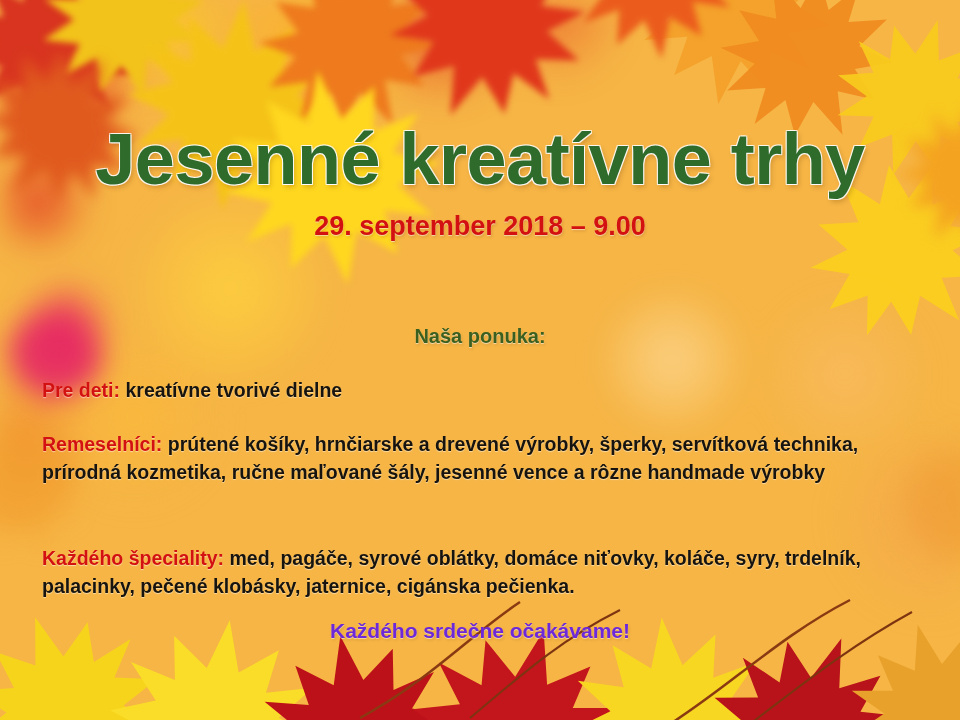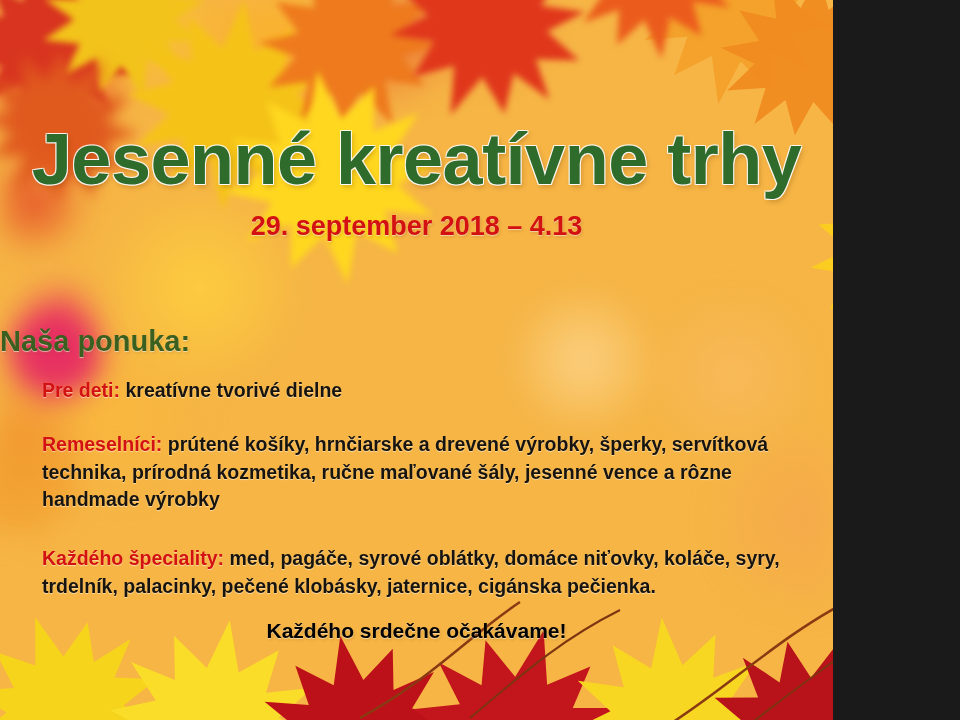--- a/index.html
+++ b/index.html
@@ -4,21 +4,21 @@
 <title>Jesenné kreatívne trhy</title>
 <style>
   html, body {
     margin: 0;
     padding: 0;
     background: #1a1a1a;
   }
 
   #poster {
     position: relative;
-    width: 833px;
+    width: 960px;
     height: 720px;
     overflow: hidden;
     font-family: "Liberation Sans", "DejaVu Sans", sans-serif;
     background: #f6b545;
     isolation: isolate;
   }
 
   
   .bg-layer {
     position: absolute;
@@ -122,22 +122,22 @@
     font-weight: 700;
     color: #d31111;
     line-height: 1.38;
     text-shadow: 0 1px 1px rgba(255,255,255,0.55), 1px 2px 3px rgba(140,60,0,0.22);
   }
 
   .offer-heading {
     position: absolute;
     top: 325px;
     left: 0; right: 0;
-    text-align: left;
-    font-size: 29px;
+    text-align: center;
+    font-size: 20px;
     font-weight: 700;
     color: #3a5f1f;
     text-shadow: 0 1px 1px rgba(255,255,255,0.6), 1px 2px 3px rgba(120,70,0,0.2);
   }
 
   .para {
     position: absolute;
     left: 42px;
     right: 42px;
     text-align: left;
@@ -153,21 +153,21 @@
   .p-crafts    { top: 431px; }
   .p-food      { top: 545px; }
 
   .closing {
     position: absolute;
     top: 619px;
     left: 0; right: 0;
     text-align: center;
     font-size: 21px;
     font-weight: 700;
-    color: #000000;
+    color: #6d28d9;
     text-shadow: 0 1px 1px rgba(255,255,255,0.55), 1px 2px 3px rgba(120,70,0,0.2);
   }
 </style>
 </head>
 <body>
 
 <div id="poster">
 
   <div class="bg-layer bg-base"></div>
   <div class="bg-layer bg-bokeh"></div>
@@ -300,21 +300,21 @@
       <path d="M30 148 C 90 110, 140 60, 210 24" stroke="#8a3a12" stroke-width="2.5" fill="none"></path>
       <path d="M110 148 C 160 110, 210 70, 272 36" stroke="#7d3410" stroke-width="2" fill="none"></path>
     </svg>
   </div>
 
   <div class="content">
 
     <div class="title">Jesenné kreatívne trhy</div>
 
     <div class="datewrap">
-      <div class="dateline">29. september 2018 – 4.13</div>
+      <div class="dateline">29. september 2018 – 9.00</div>
     </div>
 
     <div class="offer-heading">Naša ponuka:</div>
 
     <div class="para p-kids">
       <span class="lead">Pre deti:</span><span> kreatívne tvorivé dielne</span>
     </div>
 
     <div class="para p-crafts">
       <span class="lead">Remeselníci:</span><span> prútené košíky, hrnčiarske a drevené výrobky, šperky, servítková technika, prírodná kozmetika, ručne maľované šály, jesenné vence a rôzne handmade výrobky</span>

